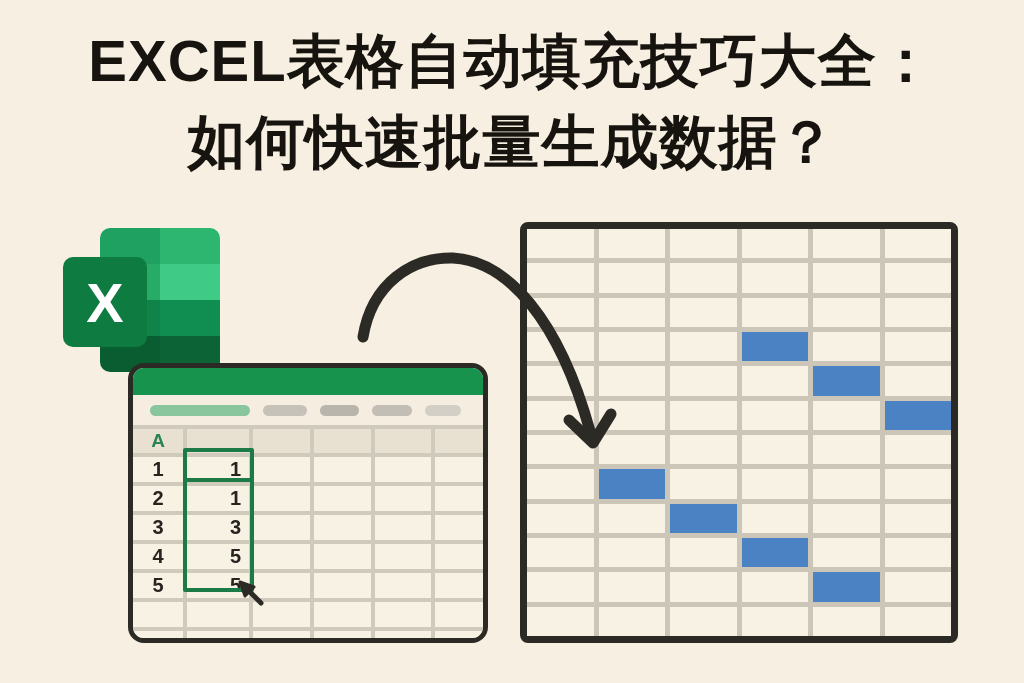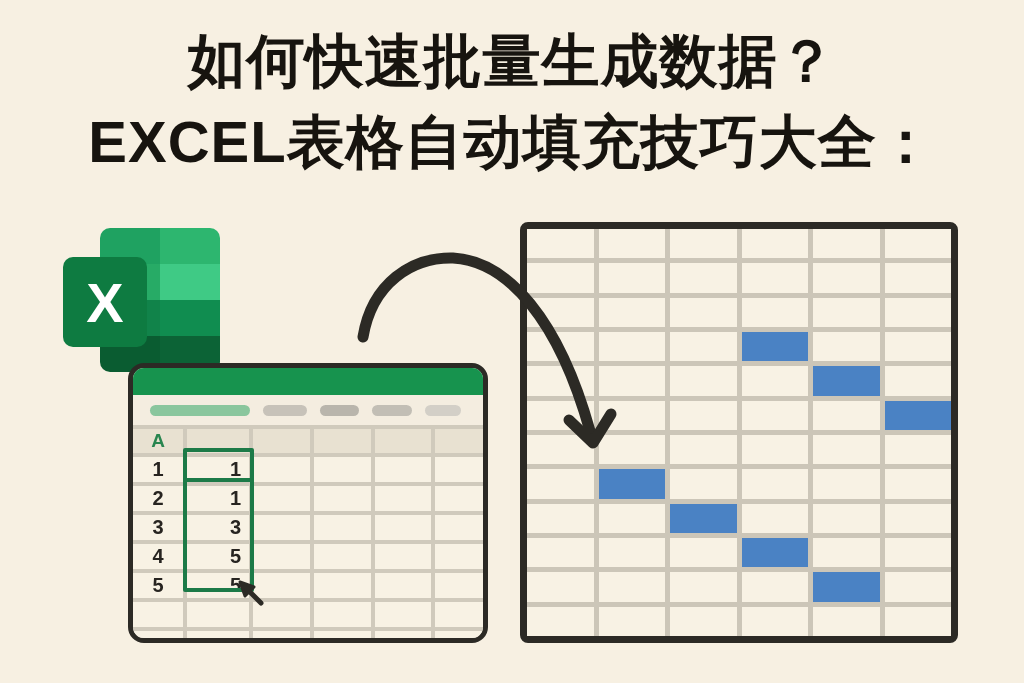--- a/index.html
+++ b/index.html
@@ -79,22 +79,22 @@
   .gcell.filled{background:var(--fill-blue);}
   
   .arrow-layer{position:absolute; left:0; top:0; width:1024px; height:683px; z-index:7; pointer-events:none;}
 </style>
 </head>
 <body>
 
 <div class="canvas">
 
   <div class="title">
+    <div>EXCEL表格自动填充技巧大全：</div>
     <div>如何快速批量生成数据？</div>
-    <div>EXCEL表格自动填充技巧大全：</div>
   </div>
 
   <div class="sheet">
       <div class="band" style="background: rgb(31, 162, 97);"></div>
       <div class="band" style="background: rgb(45, 182, 111);"></div>
       <div class="band" style="background: rgb(39, 171, 102);"></div>
       <div class="band" style="background: rgb(63, 202, 133);"></div>
       <div class="band" style="background: rgb(17, 131, 74);"></div>
       <div class="band" style="background: rgb(16, 141, 80);"></div>
       <div class="band" style="background: rgb(10, 92, 49);"></div>

